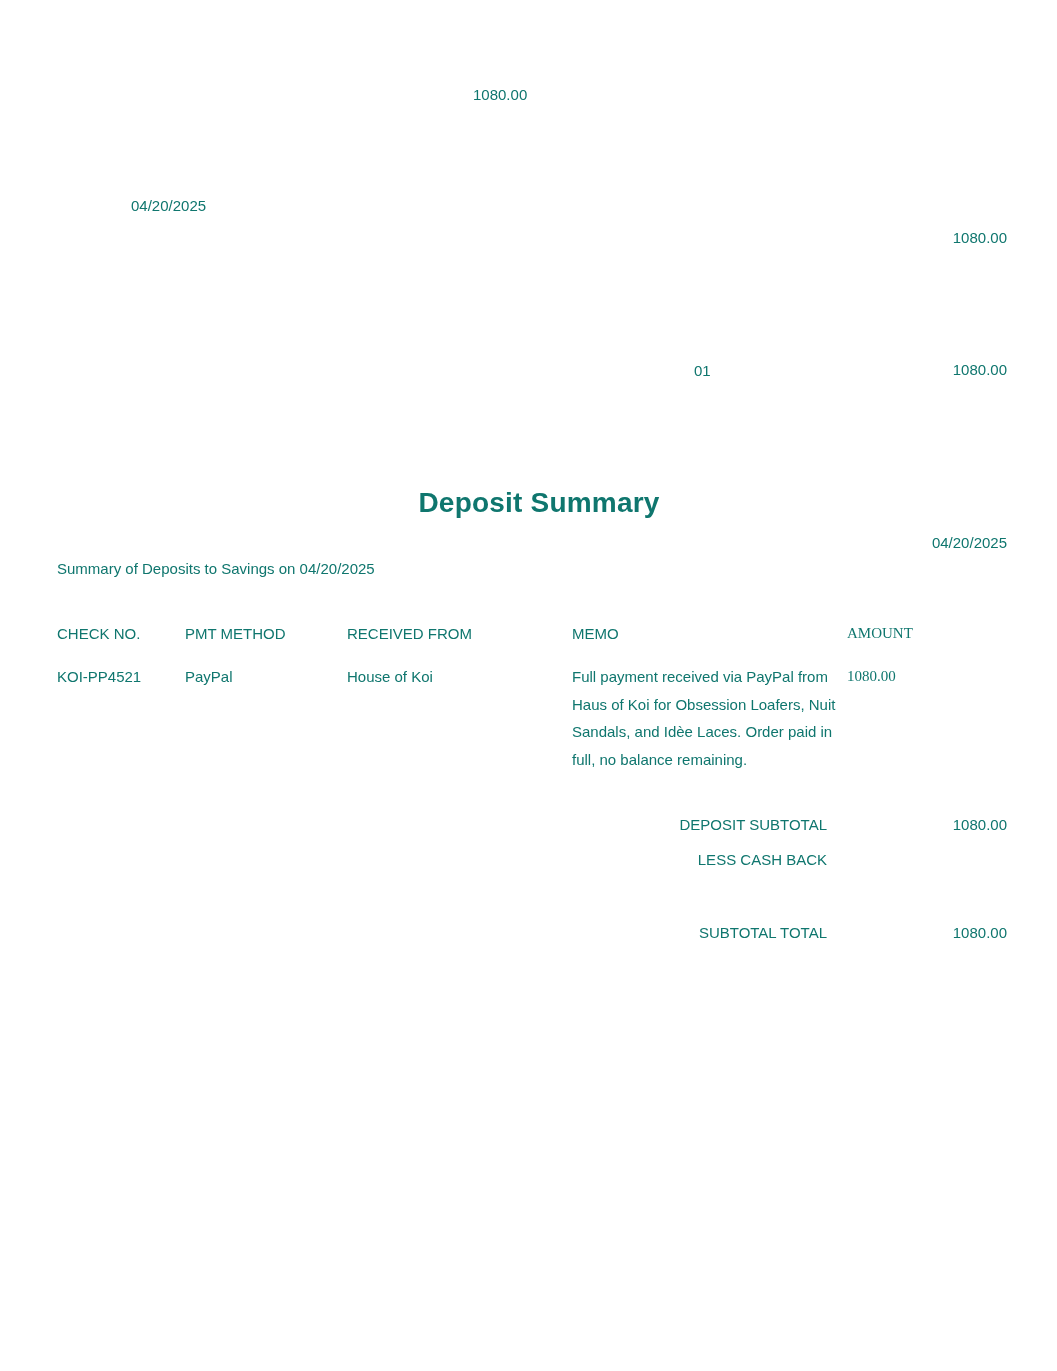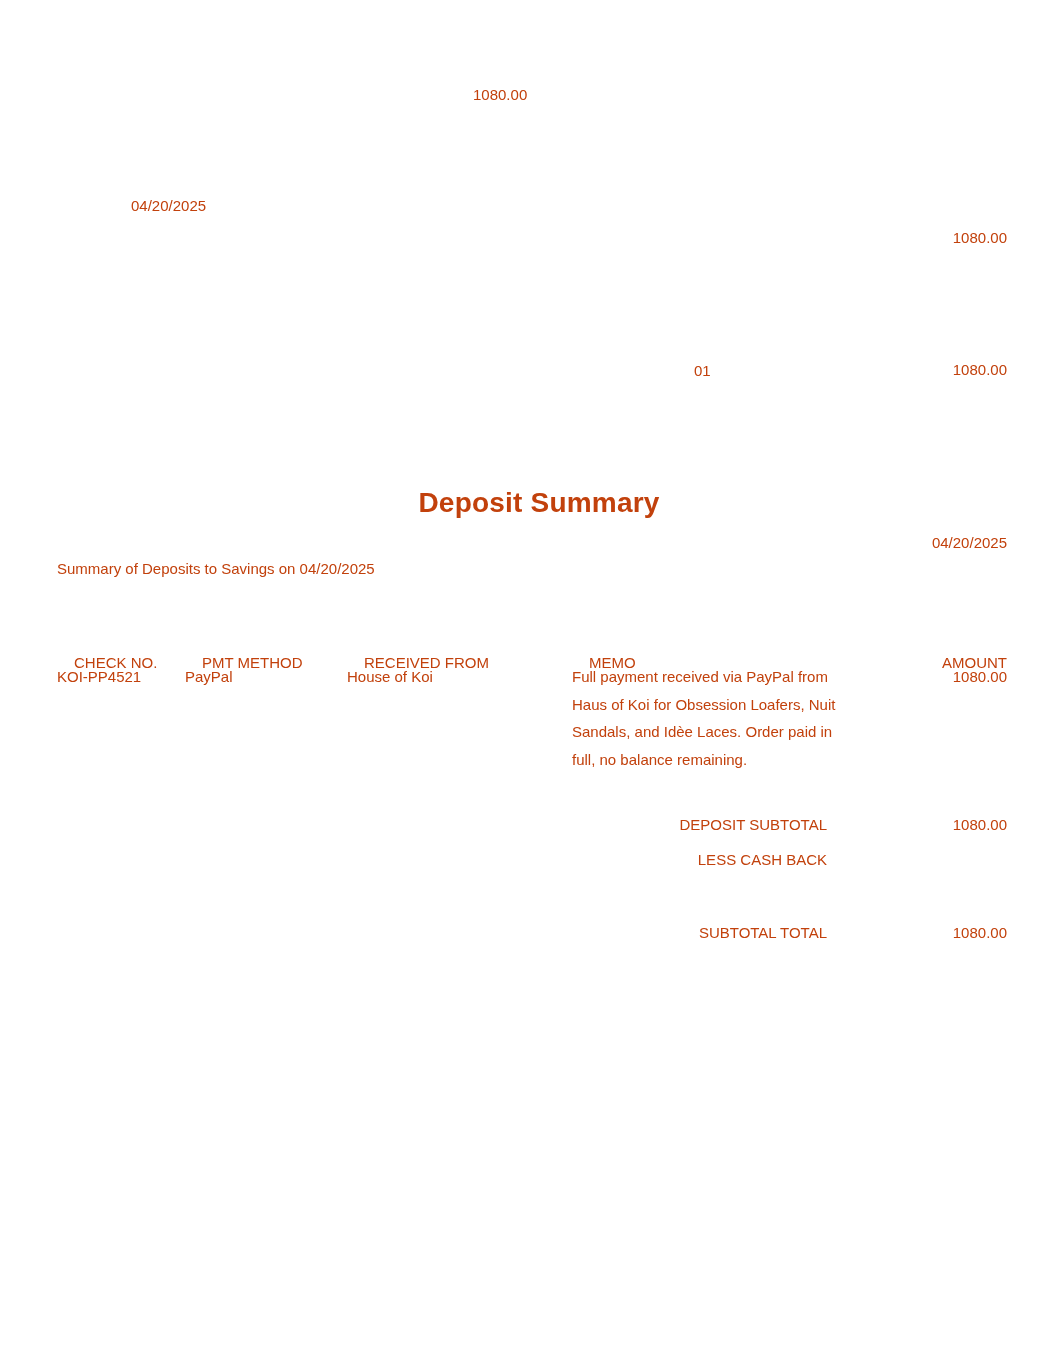--- a/index.html
+++ b/index.html
@@ -3,21 +3,21 @@
 <meta charset="utf-8">
 <style>
   * { margin: 0; padding: 0; box-sizing: border-box; }
   html, body { background: #ffffff; }
   .page {
     position: relative;
     width: 1057px;
     height: 1371px;
     background: #ffffff;
     font-family: "Liberation Sans", "DejaVu Sans", sans-serif;
-    color: #c2410c;
+    color: #0f766e;
     font-size: 15px;
     overflow: hidden;
   }
   .abs { position: absolute; white-space: nowrap; }
 
   
   .slip-amount-top   { left: 473px; top: 86px;  }
   .slip-date         { left: 131px; top: 197px; }
   .slip-amount-right { right: 50px; top: 229px; width: 200px; text-align: right; }
   .slip-item-count   { left: 694px; top: 362px; }
@@ -33,23 +33,23 @@
     padding-left: 21px;
   }
   .report-date   { right: 50px; top: 534px; width: 200px; text-align: right; }
   .report-subtitle { left: 57px; top: 560px; }
 
   
   .col-check    { left: 57px;  width: 125px; }
   .col-pmt      { left: 185px; width: 158px; }
   .col-recv     { left: 347px; width: 220px; }
   .col-memo     { left: 572px; width: 290px; }
-  .col-amount   { right: 50px; width: 160px; text-align: right; }
+  .col-amount   { right: 50px; width: 160px; text-align: left; font-family: Liberation Serif, serif; }
 
-  .thead { top: 654px; margin-left: 17px; }
+  .thead { top: 625px; }
   .trow  { top: 668px; }
 
   .memo-block { position: absolute; left: 572px; top: 663px; width: 290px; white-space: normal; }
   .memo-line  { line-height: 27.5px; white-space: nowrap; }
 
   
   .totals-label  { right: 230px; width: 300px; text-align: right; }
   .totals-amount { right: 50px;  width: 160px; text-align: right; }
   .row-subtotal  { top: 816px; }
   .row-cashback  { top: 851px; text-align: right; }

